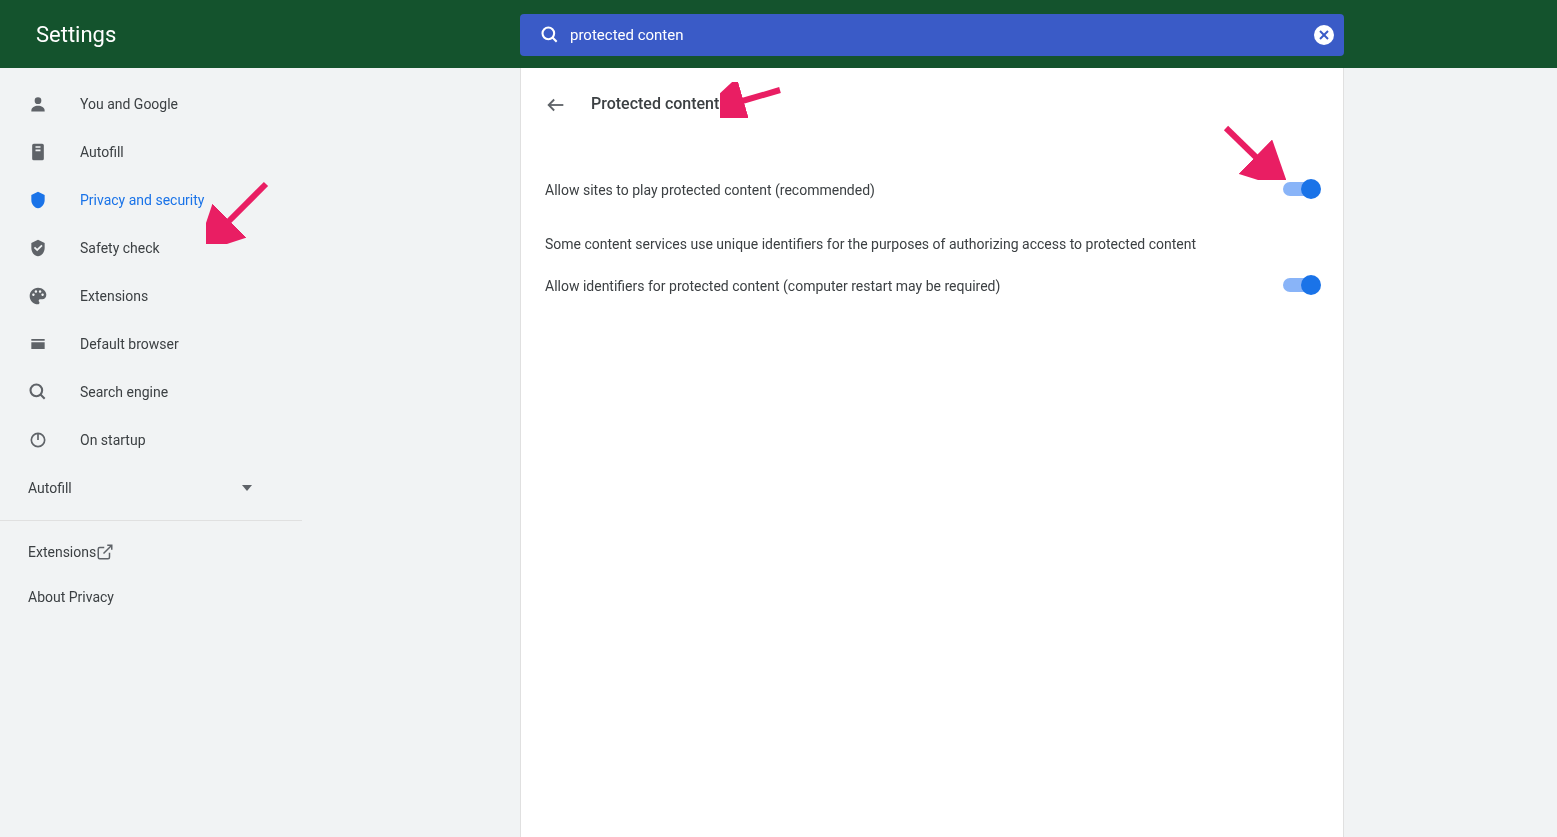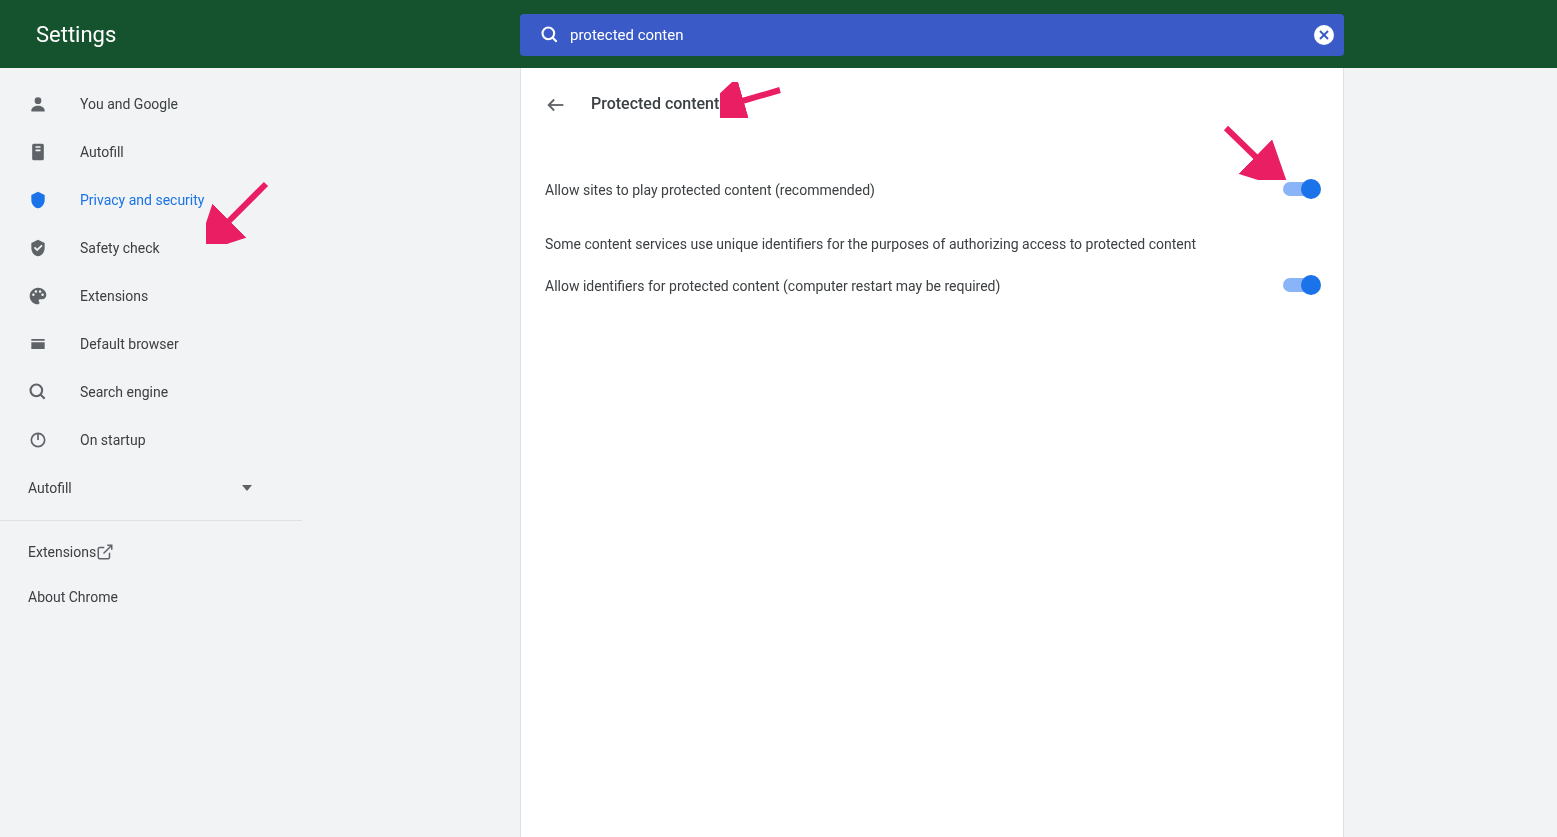--- a/index.html
+++ b/index.html
@@ -278,21 +278,21 @@
     <div class="ext-row">
       <span>Extensions</span>
       <span>
         <svg width="18" height="18" viewBox="0 0 24 24" fill="none" stroke="#5f6368" stroke-width="2">
             <path d="M18 13v6a2 2 0 01-2 2H5a2 2 0 01-2-2V8a2 2 0 012-2h6M15 3h6v6M10 14L21 3"></path>
           </svg>
       </span>
     </div>
 
     <div class="about-row">
-      <span>About Chrome</span>
+      <span>About Privacy</span>
     </div>
   </div>
 
   <div class="main">
     <div class="panel">
       <div class="panel-header">
         <span class="back-btn">
           <svg width="22" height="22" viewBox="0 0 24 24" fill="none" stroke="#5f6368" stroke-width="2">
               <line x1="20" y1="12" x2="4" y2="12"></line>
               <polyline points="10 18 4 12 10 6"></polyline>

